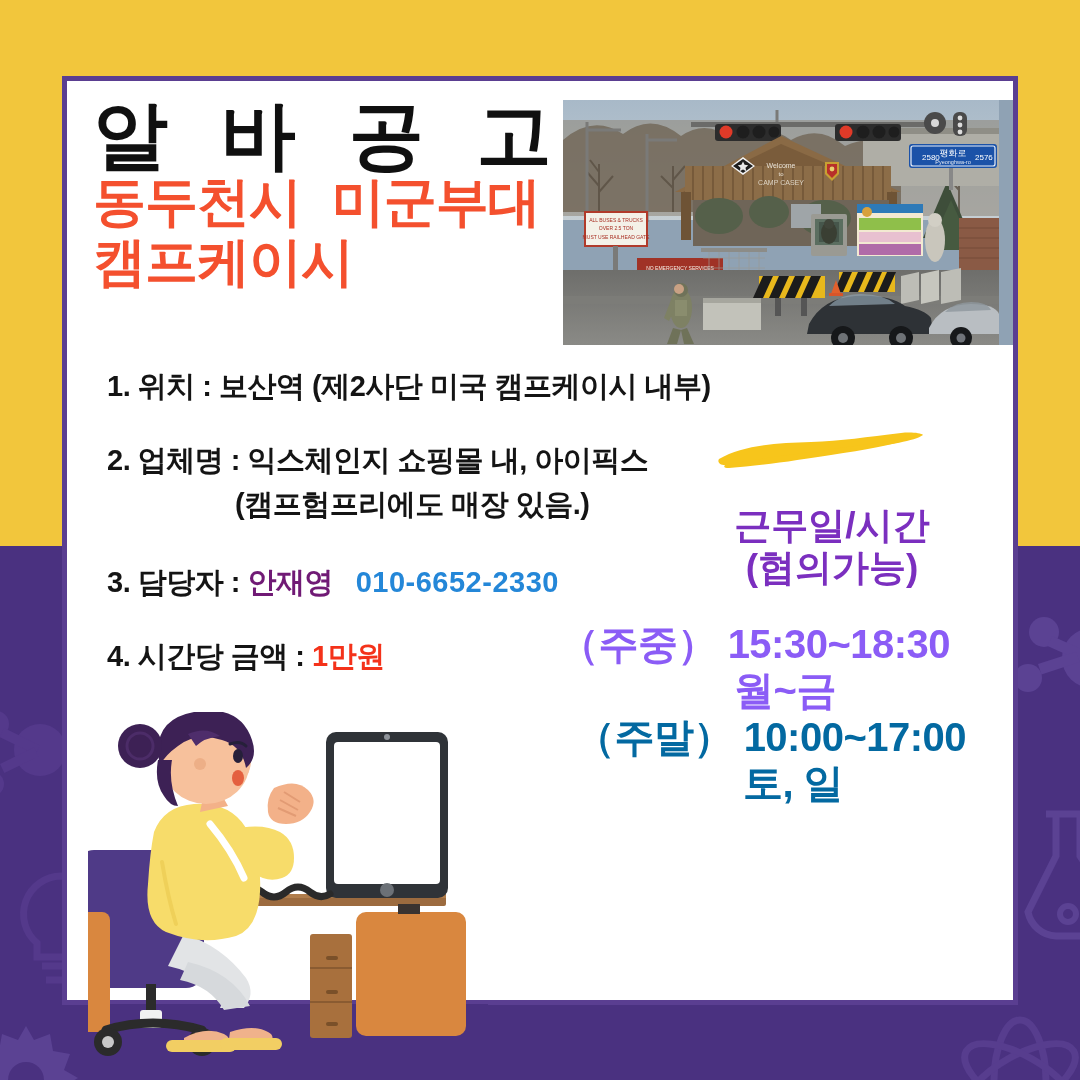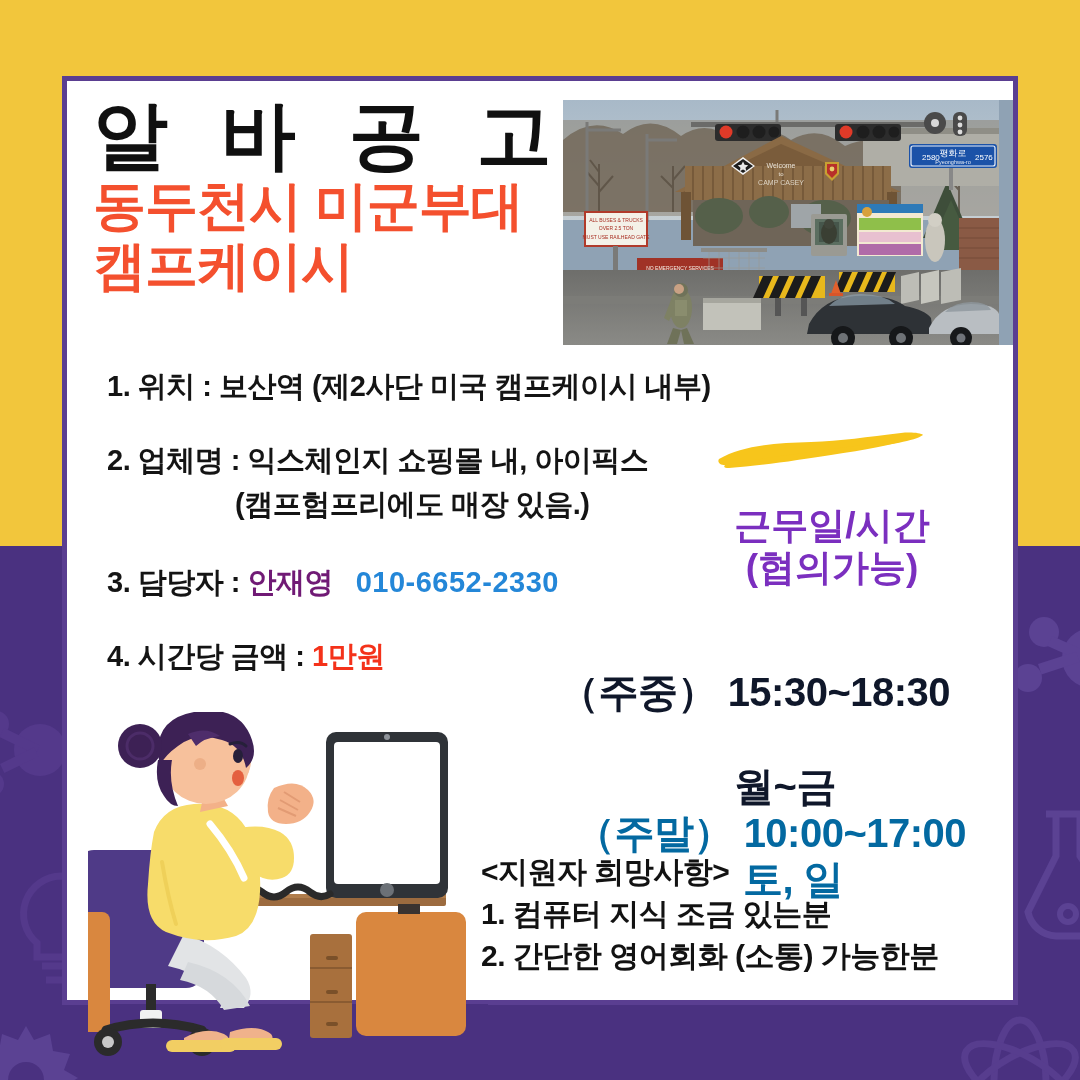--- a/index.html
+++ b/index.html
@@ -75,20 +75,21 @@
     white-space: nowrap;
   }
   .title-sub {
     font-size: 53px;
     font-weight: 900;
     color: #F4502E;
     line-height: 1.06;
     letter-spacing: -1px;
     white-space: nowrap;
     margin-top: 4px;
+    font-family: Liberation Mono, monospace;
   }
 
   
   #photo {
     position: absolute;
     left: 496px;
     top: 19px;
     width: 488px;
     height: 245px;
     overflow: hidden;
@@ -146,21 +147,21 @@
     width: 452px;
   }
   .sched-line {
     font-size: 40px;
     font-weight: 900;
     white-space: nowrap;
     line-height: 1.16;
     letter-spacing: -0.5px;
   }
   .sched-line.sub { text-align: center; }
-  .weekday { color: #0f172a; margin-top: 48px; }
+  .weekday { color: #8b5cf6; }
   .weekend { color: #0369a1; margin-left: 16px; }
 
   
   .reqs {
     position: absolute;
     left: 414px;
     top: 770px;
     font-size: 30px;
     font-weight: 700;
     color: #121212;
@@ -510,25 +511,20 @@
       <div class="sched-line weekday">
         <span>（주중）</span><span>&nbsp;</span><span>15:30~18:30</span>
       </div>
       <div class="sched-line weekday sub">월~금</div>
       <div class="sched-line weekend">
         <span>（주말）</span><span>&nbsp;</span><span>10:00~17:00</span>
       </div>
       <div class="sched-line weekend sub">토,  일</div>
     </div>
 
-    <div class="reqs">
-      <div>&lt;지원자 희망사항&gt;</div>
-      <div>1. 컴퓨터 지식 조금 있는분</div>
-      <div>2. 간단한 영어회화 (소통) 가능한분</div>
-    </div>
   </div>
 
   <div id="illustration">
     <svg width="400" height="368" viewBox="0 0 400 368">
 
       <rect x="0" y="292" width="400" height="76" fill="#4A3180"></rect>
 
       <rect x="-14" y="182" width="372" height="12" rx="2" fill="#9C6B3F"></rect>
       <rect x="-14" y="182" width="372" height="4" fill="#B07D4C"></rect>
 

